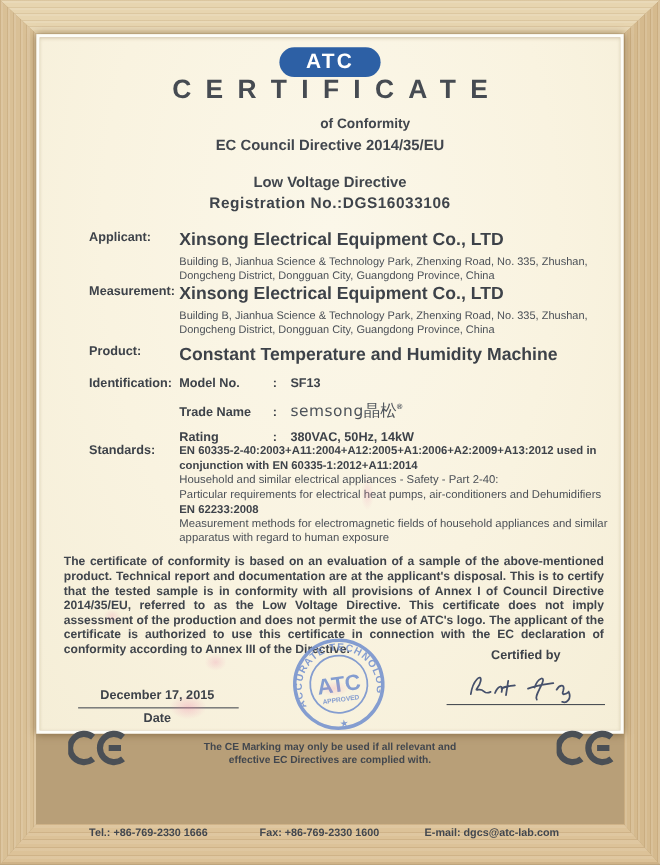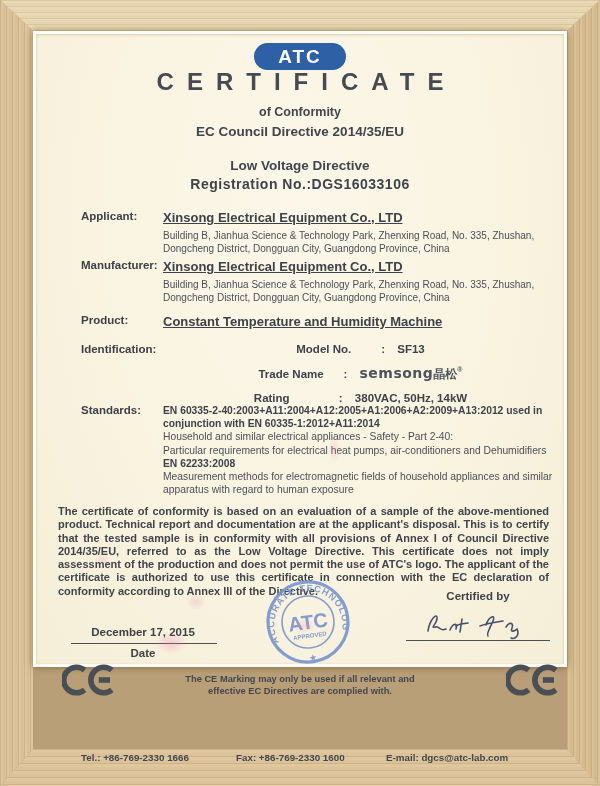--- a/index.html
+++ b/index.html
@@ -27,37 +27,37 @@
     border:3px solid #fdfdf8;
     box-shadow:0 0 7px rgba(80,52,14,.55), inset 0 1px 3px rgba(120,90,40,.25); }
   .abs { position:absolute; }
   .ctr { left:0; width:100%; text-align:center; }
 
   
   .logo-pill { left:50%; top:9px; transform:translateX(-50%); width:92px; height:27px; z-index:5;
     background:#2d60a5; border-radius:14px; display:flex; align-items:center; justify-content:center; }
   .logo-pill span { color:#fff; font-weight:bold; font-size:19px; letter-spacing:2px; }
   .cert-title { top:34px; font-size:24px; font-weight:bold; letter-spacing:13px; padding-left:13px; color:#464b52; z-index:4; }
-  .subtitle  { top:71px;  font-size:12.5px; font-weight:bold; color:#41464d; }
+  .subtitle  { top:71px;  font-size:12.5px; font-weight:bold; color:#41464d;margin-left:32px; }
   .directive { font-size:13.5px; font-weight:bold; color:#41464d; }
   .d1 { top:90px; } .d2 { top:124px; }
   .registration { top:142px; font-size:14px; font-weight:bold; letter-spacing:.5px; color:#3f444b; }
 
   
   .row { left:45px; width:477px; display:flex; }
   .row-label { width:82px; flex:0 0 82px; font-size:11.5px; font-weight:bold; color:#3d4249; }
   .row-content { flex:1; }
-  .name-line { font-size:13px; font-weight:bold; color:#3d4249;text-decoration:underline; }
+  .name-line { font-size:16px; font-weight:bold; color:#3d4249; }
   .addr { margin-top:5px; font-size:10px; color:#4b5057; line-height:12.8px; }
-  .id-row { display:flex; margin-bottom:9px; align-items:baseline;justify-content:center; }
+  .id-row { display:flex; margin-bottom:9px; align-items:baseline; }
   .id-name { width:85px; flex:0 0 85px; font-size:11.5px; font-weight:bold; color:#3d4249; }
   .id-sep { width:16px; flex:0 0 16px; font-size:11.5px; font-weight:bold; color:#3d4249; }
   .id-val { font-size:11.5px; font-weight:bold; color:#3d4249; }
-  .trade-word { font-size:14px; font-weight:bold; letter-spacing:.5px; color:#4d535a; font-family:"DejaVu Sans",sans-serif; }
-  .trade-cjk { font-size:12px; font-weight:bold; color:#4d535a;margin-top:48px; }
+  .trade-word { font-size:14px; font-weight:normal; letter-spacing:.5px; color:#4d535a; font-family:"DejaVu Sans",sans-serif; }
+  .trade-cjk { font-size:15px; font-weight:normal; color:#4d535a;margin-top:48px; }
   .trade-reg { font-size:7px; font-weight:bold; vertical-align:super; color:#4d535a; }
   .std-line { font-size:10.3px; color:#4b5057; line-height:13.2px; }
   .std-bold { font-weight:bold; color:#3e434a; }
 
   
   .body-par { left:22px; top:471px; width:491px; font-size:11px; font-weight:bold; color:#40454c;
     line-height:13.3px; text-align:justify; }
 
   
   .stamp-wrap { left:222px; top:538px; width:100px; height:100px; opacity:.92; }
@@ -105,21 +105,21 @@
     <div class="row-content">
       <div class="name-line">Xinsong Electrical Equipment Co., LTD</div>
       <div class="addr">
         <div>Building B, Jianhua Science &amp; Technology Park, Zhenxing Road, No. 335, Zhushan,</div>
         <div>Dongcheng District, Dongguan City, Guangdong Province, China</div>
       </div>
     </div>
   </div>
 
   <div class="abs row" style="top:225px">
-    <div class="row-label">Manufacturer:</div>
+    <div class="row-label">Measurement:</div>
     <div class="row-content">
       <div class="name-line">Xinsong Electrical Equipment Co., LTD</div>
       <div class="addr">
         <div>Building B, Jianhua Science &amp; Technology Park, Zhenxing Road, No. 335, Zhushan,</div>
         <div>Dongcheng District, Dongguan City, Guangdong Province, China</div>
       </div>
     </div>
   </div>
 
   <div class="abs row" style="top:280px">

